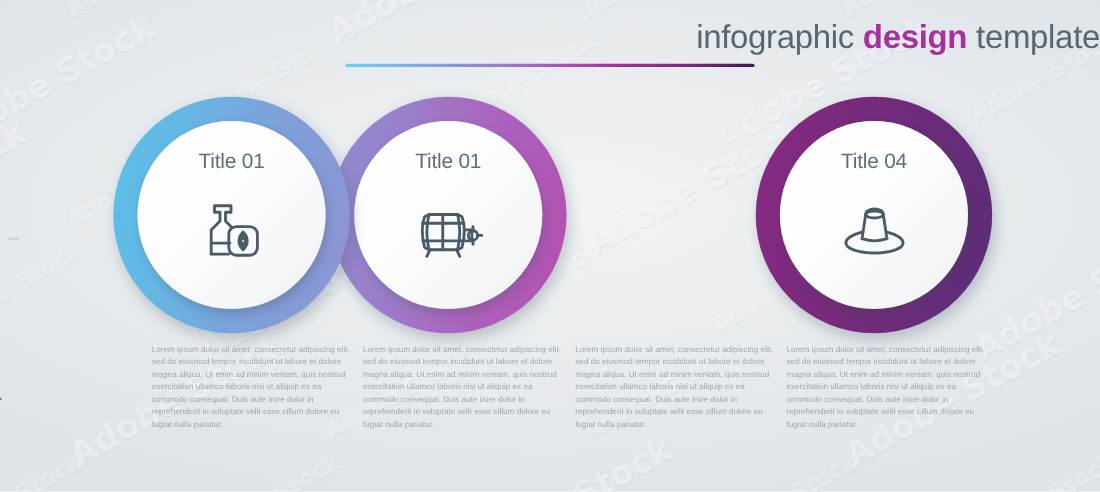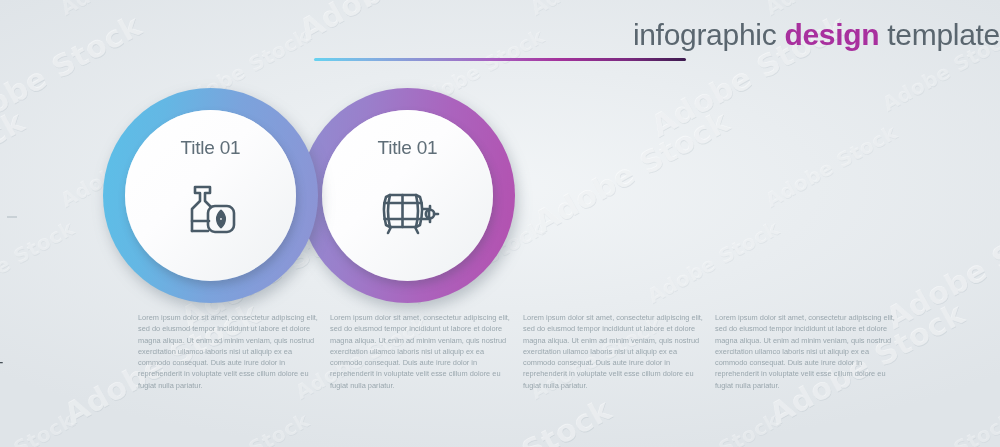--- a/index.html
+++ b/index.html
@@ -279,20 +279,34 @@
             <circle cx="55" cy="39" r="4.2"></circle>
             <path d="M55 31 V35"></path>
             <path d="M55 43 V47"></path>
             <path d="M59 39 H63"></path>
           </svg>
         </div>
       </div>
     </div>
 
 
+    <div class="node" style="left:687px; z-index:1;">
+      <div class="ring ring-4"></div>
+      <div class="inner">
+        <div class="node-title">Title 04</div>
+        <div class="icon-slot">
+          <svg width="66" height="66" viewBox="0 0 66 66" fill="none" stroke="#4a5b68" stroke-width="2.6" stroke-linecap="round" stroke-linejoin="round">
+            <path d="M22 40 L25 20 C25 17 28.5 15 33 15 C37.5 15 41 17 41 20 L44 40"></path>
+            <ellipse cx="33" cy="20" rx="8" ry="3.2"></ellipse>
+            <path d="M21.5 36 C13 38 7 42 7 46 C7 51 18.5 55 33 55 C47.5 55 59 51 59 46 C59 42 53 38 44.5 36"></path>
+            <path d="M21.5 42 C26 43.4 29.3 44 33 44 C36.7 44 40 43.4 44.5 42"></path>
+          </svg>
+        </div>
+      </div>
+    </div>
 
   </div>
 
   <div class="columns">
     <div class="col" style="left:138px;">
       <p>Lorem ipsum dolor sit amet, consectetur adipiscing elit, sed do eiusmod tempor incididunt ut labore et dolore magna aliqua. Ut enim ad minim veniam, quis nostrud exercitation ullamco laboris nisi ut aliquip ex ea commodo consequat. Duis aute irure dolor in reprehenderit in voluptate velit esse cillum dolore eu fugiat nulla pariatur.</p>
     </div>
     <div class="col" style="left:330px;">
       <p>Lorem ipsum dolor sit amet, consectetur adipiscing elit, sed do eiusmod tempor incididunt ut labore et dolore magna aliqua. Ut enim ad minim veniam, quis nostrud exercitation ullamco laboris nisi ut aliquip ex ea commodo consequat. Duis aute irure dolor in reprehenderit in voluptate velit esse cillum dolore eu fugiat nulla pariatur.</p>
     </div>

